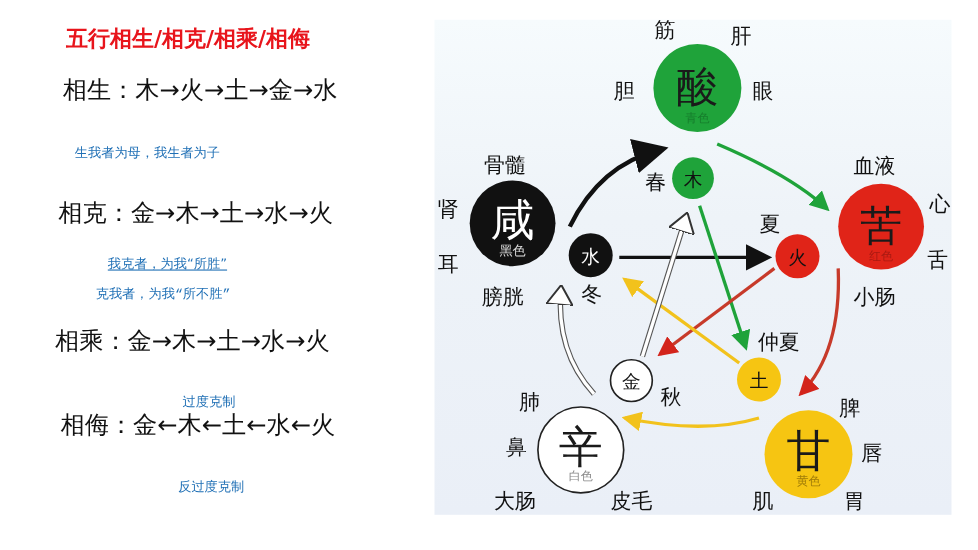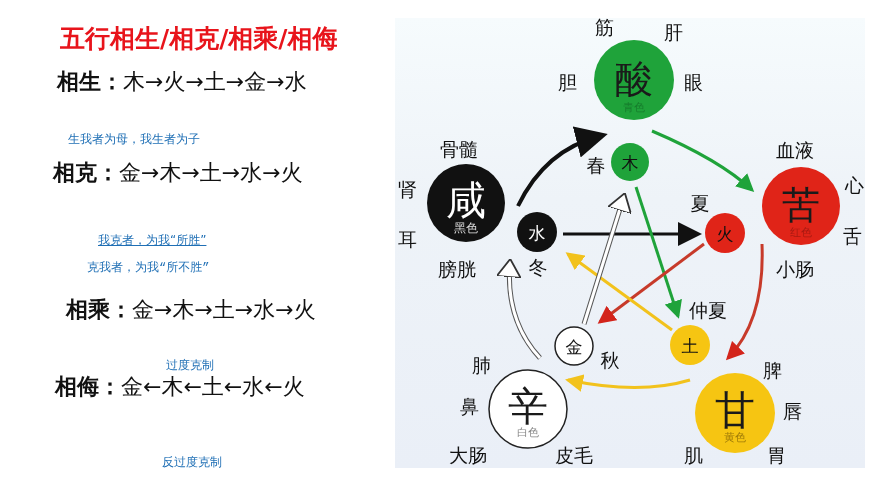--- a/index.html
+++ b/index.html
@@ -1,52 +1,52 @@
 <!DOCTYPE html>
 <html><head>
 <meta charset="utf-8">
 <style>
   html, body { margin:0; padding:0; }
   body { width:889px; height:500px; background:#ffffff; position:relative; overflow:hidden;
          font-family:"DejaVu Sans","Liberation Sans",sans-serif; }
   .abs { position:absolute; white-space:nowrap; }
-  .title { left:60px; top:22px; font-size:25px; font-weight:bold; color:#e8141b; letter-spacing:0px; }
+  .title { left:60px; top:22px; font-size:20px; font-weight:bold; color:#e8141b; letter-spacing:0px; }
   .rule { font-size:22px; color:#111; }
-  .rule .lbl { font-weight:bold; }
+  .rule .lbl { font-weight:normal; }
   .note { font-size:12px; color:#1f6fb5; }
   .panel { position:absolute; left:395px; top:18px; width:470px; height:450px;
            background:linear-gradient(180deg,#f6fbfd 0%,#eef3f8 40%,#eaeff7 100%); }
   svg { position:absolute; left:0; top:0; }
   .ctext { font-family:"DejaVu Serif","Liberation Serif",serif; }
 </style>
 </head>
 <body>
 
 <div class="abs title">五行相生/相克/相乘/相侮</div>
 
 <div class="abs rule" style="left:57px;top:67px;">
   <span class="lbl">相生：</span><span>木→火→土→金→水</span>
 </div>
 <div class="abs note" style="left:68px;top:131px;">生我者为母，我生者为子</div>
 
-<div class="abs rule" style="left:53px;top:158px;">
+<div class="abs rule" style="left:53px;top:179px;">
   <span class="lbl">相克：</span><span>金→木→土→水→火</span>
 </div>
 <div class="abs note" style="left:98px;top:232px;text-decoration:underline;">我克者，为我“所胜”</div>
 <div class="abs note" style="left:87px;top:259px;font-family:Liberation Mono, monospace;">克我者，为我“所不胜”</div>
 
-<div class="abs rule" style="left:66px;top:295px;">
+<div class="abs rule" style="left:50px;top:295px;">
   <span class="lbl">相乘：</span><span>金→木→土→水→火</span>
 </div>
 <div class="abs note" style="left:166px;top:357px;">过度克制</div>
 
 <div class="abs rule" style="left:55px;top:372px;">
   <span class="lbl">相侮：</span><span>金←木←土←水←火</span>
 </div>
-<div class="abs note" style="left:162px;top:454px;">反过度克制</div>
+<div class="abs note" style="left:162px;top:434px;">反过度克制</div>
 
 <div class="panel"></div>
 
 <svg width="889" height="500" viewBox="0 0 889 500">
   <defs>
     <marker id="mBlack" markerWidth="8" markerHeight="8" refX="6" refY="4" orient="auto" markerUnits="strokeWidth">
         <path d="M0,0 L8,4 L0,8 Z" fill="#111"></path>
       </marker>
     <marker id="mGreen" markerWidth="6" markerHeight="6" refX="5" refY="3" orient="auto" markerUnits="strokeWidth">
         <path d="M0,0 L6,3 L0,6 Z" fill="#1fa33a"></path>

